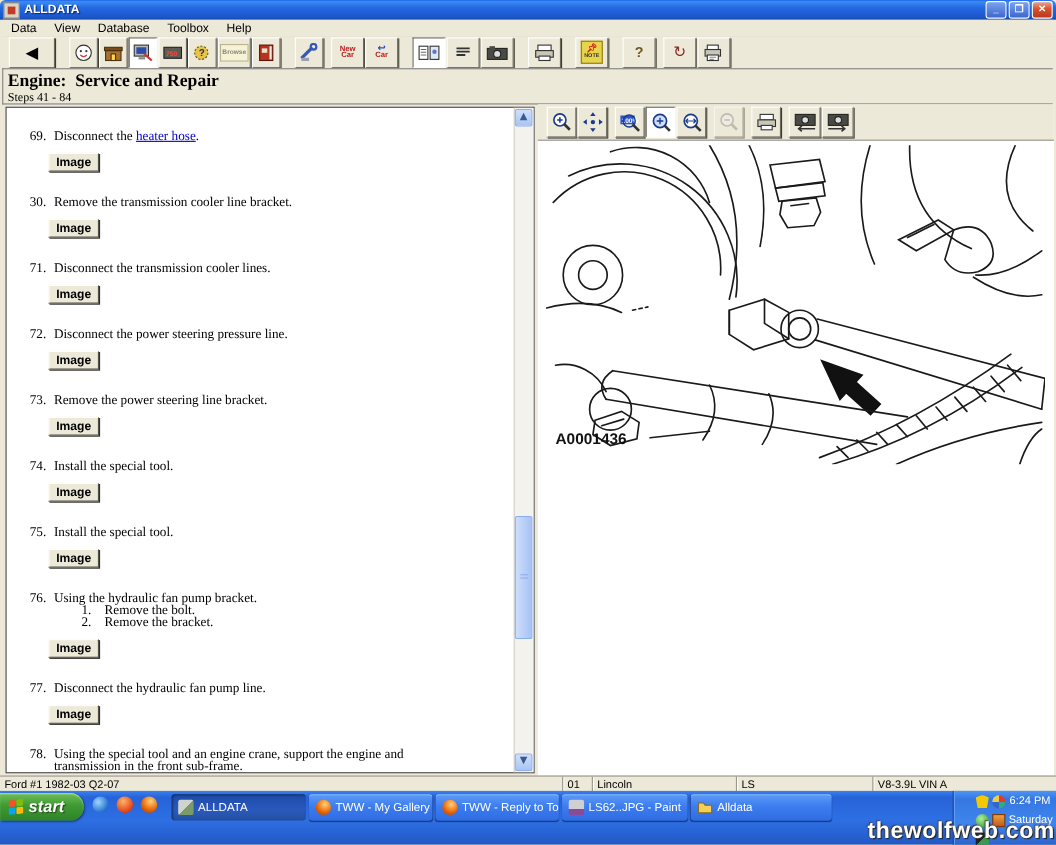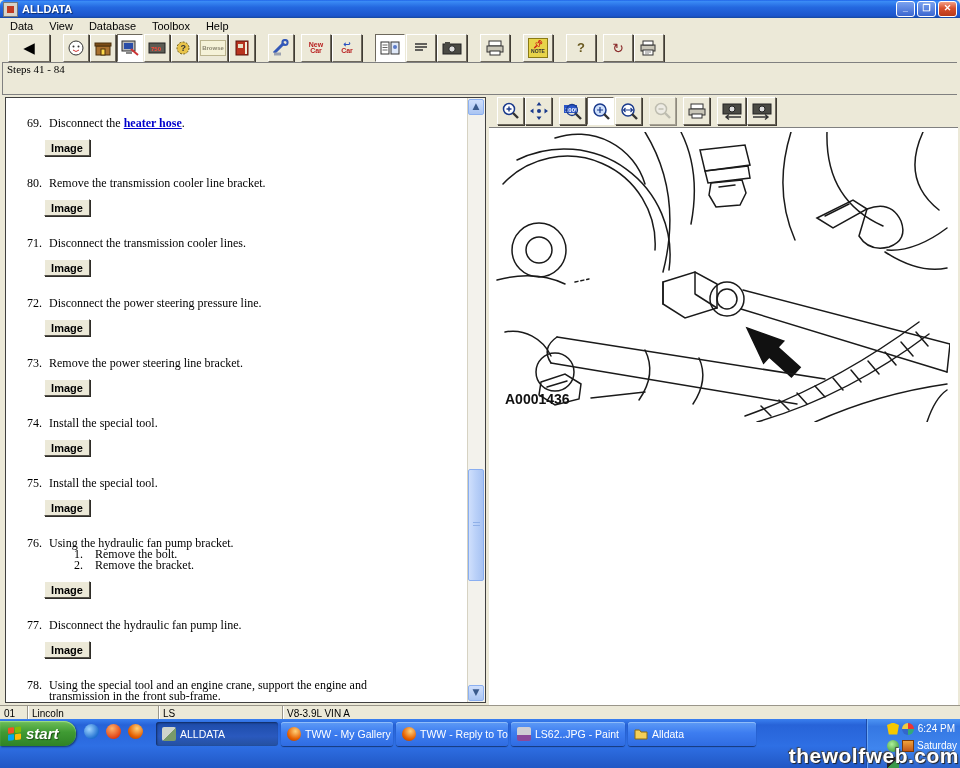--- a/index.html
+++ b/index.html
@@ -46,21 +46,21 @@
 
   
   #left-pane{position:absolute;left:5px;top:97px;width:481px;height:606px;background:#fff;
     border:1px solid #404040;box-sizing:border-box;}
   #steps{position:absolute;left:0;top:0;right:17px;bottom:0;overflow:hidden;
     padding:20px 0 0 18px;font-family:"Liberation Serif",serif;font-size:12px;
     line-height:11px;color:#000;}
   .step-row{display:flex;}
   .step-num{width:18px;flex:none;text-align:right;margin-right:7px;}
   .step-text{max-width:345px;}
-  .step-link{color:#0000cc;font-weight:bold;text-decoration:underline;cursor:pointer;}
+  .step-link{color:#0000cc;font-weight:normal;text-decoration:underline;cursor:pointer;}
   .substeps{margin-left:25px;margin-top:0;}
   .sub-row{display:flex;}
   .sub-num{width:12px;flex:none;margin-right:9px;}
   .img-btn{display:block;margin:10px 0 22px 20px;width:46px;height:17px;
     background:#ece9d8;border:1px solid;border-color:#fff #55524a #55524a #fff;
     box-shadow:1px 1px 0 #2f2d28;font-family:"Liberation Sans",sans-serif;
     font-size:11px;font-weight:bold;text-align:center;line-height:15px;cursor:pointer;}
 
   
   #scrollbar{position:absolute;right:0;top:0;width:17px;bottom:0;background:#f3f2ec;
@@ -260,34 +260,35 @@
     <svg width="20" height="18">
         <rect x="2" y="6" width="14" height="6" fill="#c9c6b8" stroke="#333"></rect>
         <rect x="4" y="2" width="10" height="4" fill="#fff" stroke="#333"></rect>
         <rect x="4" y="11" width="10" height="5" fill="#fff" stroke="#333"></rect>
         <path d="M6 13h6M6 15h4" stroke="#888"></path>
       </svg>
   </span>
 </div>
 
 <div id="header">
+  <div class="h1">Engine:  Service and Repair</div>
   <div class="h2">Steps 41 - 84</div>
 </div>
 
 <div id="left-pane">
   <div id="steps">
 
     <div class="step-row">
       <span class="step-num">69.</span>
       <span class="step-text"><span>Disconnect the </span><span class="step-link">heater hose</span><span>.</span></span>
     </div>
     <button class="img-btn">Image</button>
 
     <div class="step-row">
-      <span class="step-num">80.</span>
+      <span class="step-num">30.</span>
       <span class="step-text">Remove the transmission cooler line bracket.</span>
     </div>
     <button class="img-btn">Image</button>
 
     <div class="step-row">
       <span class="step-num">71.</span>
       <span class="step-text">Disconnect the transmission cooler lines.</span>
     </div>
     <button class="img-btn">Image</button>
 
@@ -483,20 +484,21 @@
       <path d="M320 290 Q382 262 452 252"></path>
       <path d="M432 290 Q440 266 452 258"></path>
 
       <text x="10" y="272" font-size="14" font-weight="bold" fill="#111" stroke="none">A0001436</text>
       <path d="M96 266 L150 260"></path>
     </svg>
   </div>
 </div>
 
 <div id="statusbar">
+  <span class="sfield sf1">Ford #1 1982-03 Q2-07</span>
   <span class="sfield sf2">01</span>
   <span class="sfield sf3">Lincoln</span>
   <span class="sfield sf4">LS</span>
   <span class="sfield sf5">V8-3.9L VIN A</span>
 </div>
 
 <div id="taskbar">
   <div id="start-btn">
     <span class="flag">
       <i style="background:#f35325"></i>

